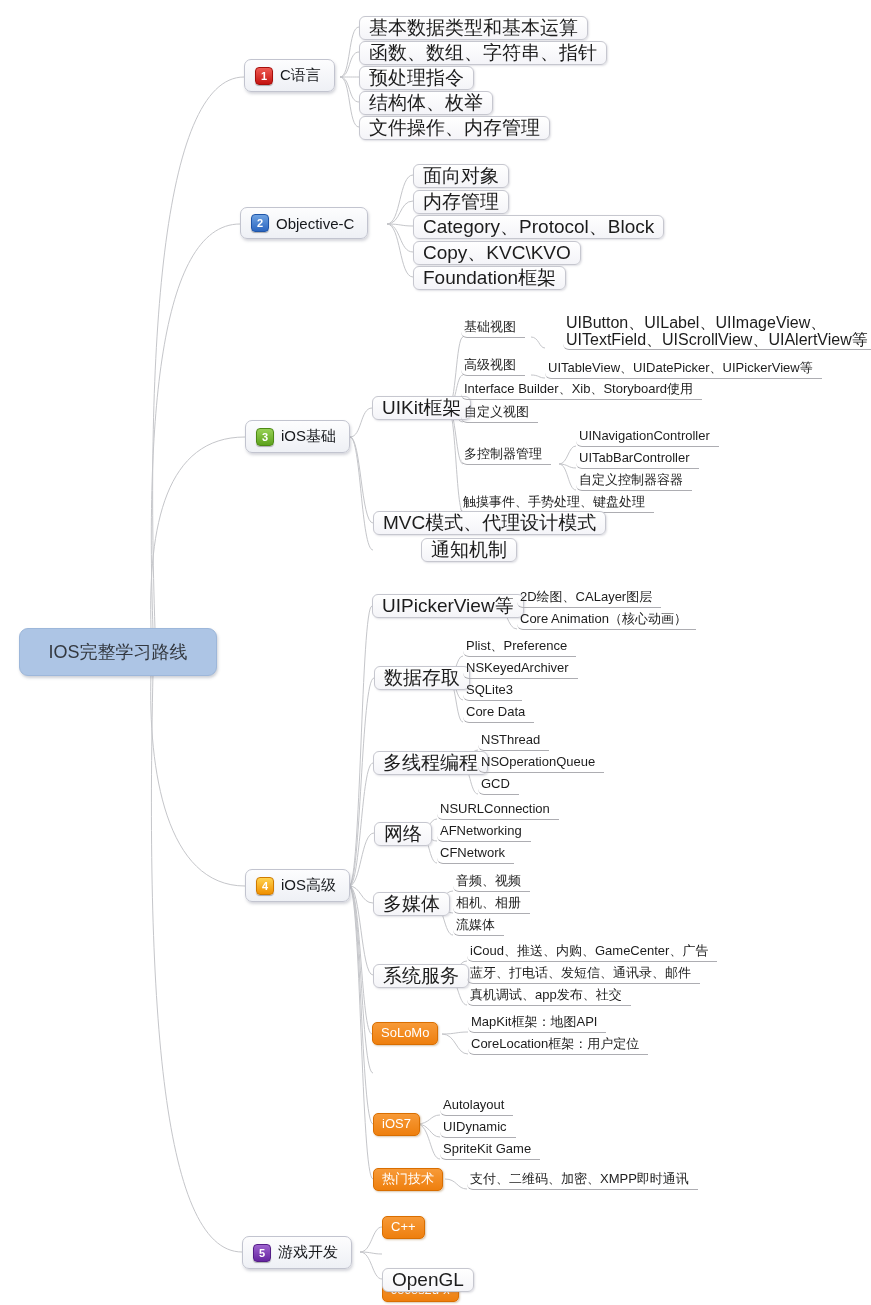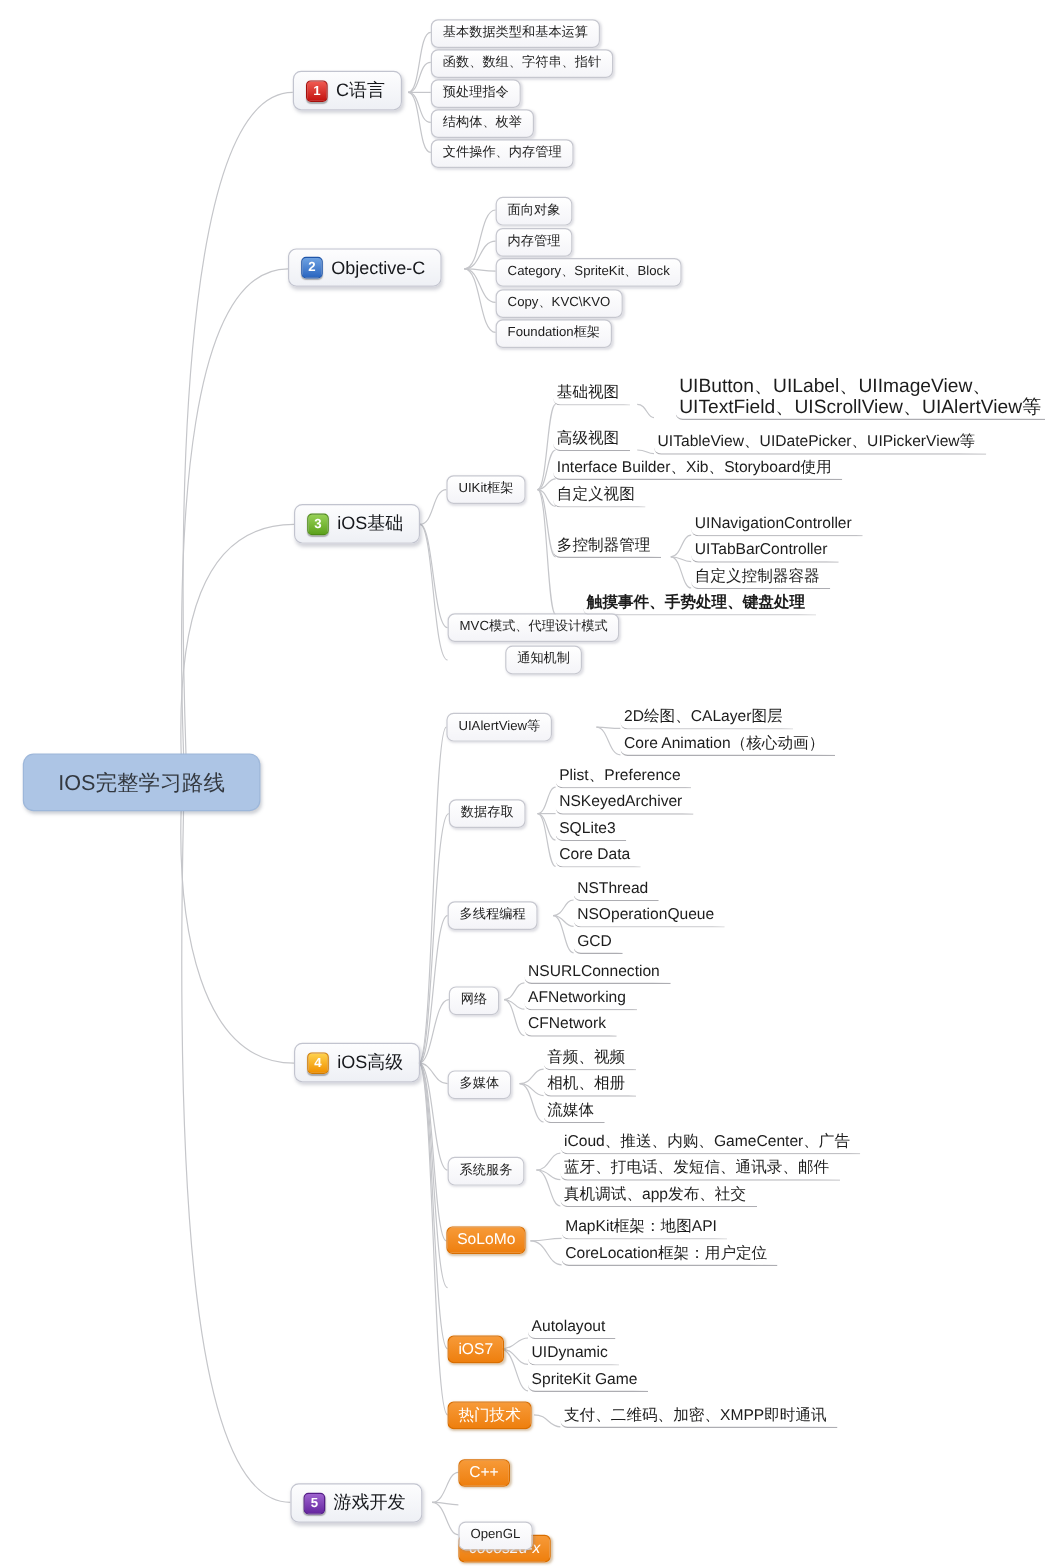--- a/index.html
+++ b/index.html
@@ -18,21 +18,21 @@
           box-shadow:1px 2px 3px rgba(100,105,125,.28);}
   .badge{display:inline-block;width:16px;height:16px;border-radius:4px;
          font-size:11px;font-weight:bold;color:#fff;text-align:center;
          line-height:16px;box-shadow:0 1px 1px rgba(0,0,0,.3);}
   .b1{background:linear-gradient(#ef5a52,#c41310);border:1px solid #a50f0c;}
   .b2{background:linear-gradient(#6ea2e2,#2b66c0);border:1px solid #1f55a8;}
   .b3{background:linear-gradient(#97d156,#5da21c);border:1px solid #4d8a14;}
   .b4{background:linear-gradient(#ffd24d,#f09000);border:1px solid #cf7a00;}
   .b5{background:linear-gradient(#9e63cf,#6626a0);border:1px solid #541d87;}
   .box{background:linear-gradient(#ffffff,#f4f4f8);border:1px solid #c6c7cf;
-       border-radius:6px;padding:2px 9px 3px;font-size:11px;line-height:17px;
+       border-radius:6px;padding:2px 9px 3px;font-size:19px;line-height:17px;
        box-shadow:1px 1px 2px rgba(110,110,130,.22);}
   .box2{white-space:normal;}
   .orange{background:linear-gradient(#f79a38,#ee7f0e);border:1px solid #d96e00;
           border-radius:5px;padding:1px 8px 3px;font-size:13px;line-height:17px;
           color:#fff;box-shadow:1px 1px 2px rgba(140,90,20,.35);}
   .leaf{font-size:13px;line-height:16px;padding:0 9px 2px 3px;
         border-bottom:1px solid #adadb2;border-bottom-left-radius:6px;}
   .leaf2{font-size:16px;line-height:17px;padding:0 6px 1px 3px;white-space:normal;
          border-bottom:1px solid #adadb2;border-bottom-left-radius:6px;margin-left:18px;}
 </style>
@@ -121,21 +121,21 @@
   <div class="node box" style="left:359px;top:66px;">预处理指令</div>
   <div class="node box" style="left:359px;top:91px;">结构体、枚举</div>
   <div class="node box" style="left:359px;top:116px;">文件操作、内存管理</div>
 
   <div class="node branch" style="left:240px;top:207px;">
     <span class="badge b2">2</span>
     <span>Objective-C</span>
   </div>
   <div class="node box" style="left:413px;top:164px;">面向对象</div>
   <div class="node box" style="left:413px;top:190px;">内存管理</div>
-  <div class="node box" style="left:413px;top:215px;">Category、SpriteKit、Block</div>
+  <div class="node box" style="left:413px;top:215px;">Category、Protocol、Block</div>
   <div class="node box" style="left:413px;top:241px;">Copy、KVC\KVO</div>
   <div class="node box" style="left:413px;top:266px;">Foundation框架</div>
 
   <div class="node branch" style="left:245px;top:420px;">
     <span class="badge b3">3</span>
     <span>iOS基础</span>
   </div>
   <div class="node box" style="left:372px;top:396px;">UIKit框架</div>
   <div class="node leaf" style="left:461px;top:319px;">基础视图</div>
   <div class="node leaf2" style="left:545px;top:314px;width:314px;">
@@ -143,29 +143,29 @@
     <span>UITextField、UIScrollView、UIAlertView等</span>
   </div>
   <div class="node leaf" style="left:461px;top:357px;">高级视图</div>
   <div class="node leaf" style="left:461px;top:381px;">Interface Builder、Xib、Storyboard使用</div>
   <div class="node leaf" style="left:545px;top:360px;">UITableView、UIDatePicker、UIPickerView等</div>
   <div class="node leaf" style="left:461px;top:404px;">自定义视图</div>
   <div class="node leaf" style="left:461px;top:446px;">多控制器管理</div>
   <div class="node leaf" style="left:576px;top:428px;">UINavigationController</div>
   <div class="node leaf" style="left:576px;top:450px;">UITabBarController</div>
   <div class="node leaf" style="left:576px;top:472px;">自定义控制器容器</div>
-  <div class="node leaf" style="left:486px;top:494px;font-weight:bold;">触摸事件、手势处理、键盘处理</div>
+  <div class="node leaf" style="left:460px;top:494px;">触摸事件、手势处理、键盘处理</div>
   <div class="node box" style="left:373px;top:511px;">MVC模式、代理设计模式</div>
   <div class="node box" style="left:373px;top:538px;margin-left:48px;">通知机制</div>
 
   <div class="node branch" style="left:245px;top:869px;">
     <span class="badge b4">4</span>
     <span>iOS高级</span>
   </div>
-  <div class="node box" style="left:372px;top:594px;">UIAlertView等</div>
+  <div class="node box" style="left:372px;top:594px;">UIPickerView等</div>
   <div class="node leaf" style="left:517px;top:589px;">2D绘图、CALayer图层</div>
   <div class="node leaf" style="left:517px;top:611px;">Core Animation（核心动画）</div>
   <div class="node box" style="left:374px;top:666px;">数据存取</div>
   <div class="node leaf" style="left:463px;top:638px;">Plist、Preference</div>
   <div class="node leaf" style="left:463px;top:660px;">NSKeyedArchiver</div>
   <div class="node leaf" style="left:463px;top:682px;">SQLite3</div>
   <div class="node leaf" style="left:463px;top:704px;text-align:center;">Core Data</div>
   <div class="node box" style="left:373px;top:751px;">多线程编程</div>
   <div class="node leaf" style="left:478px;top:732px;">NSThread</div>
   <div class="node leaf" style="left:478px;top:754px;">NSOperationQueue</div>

